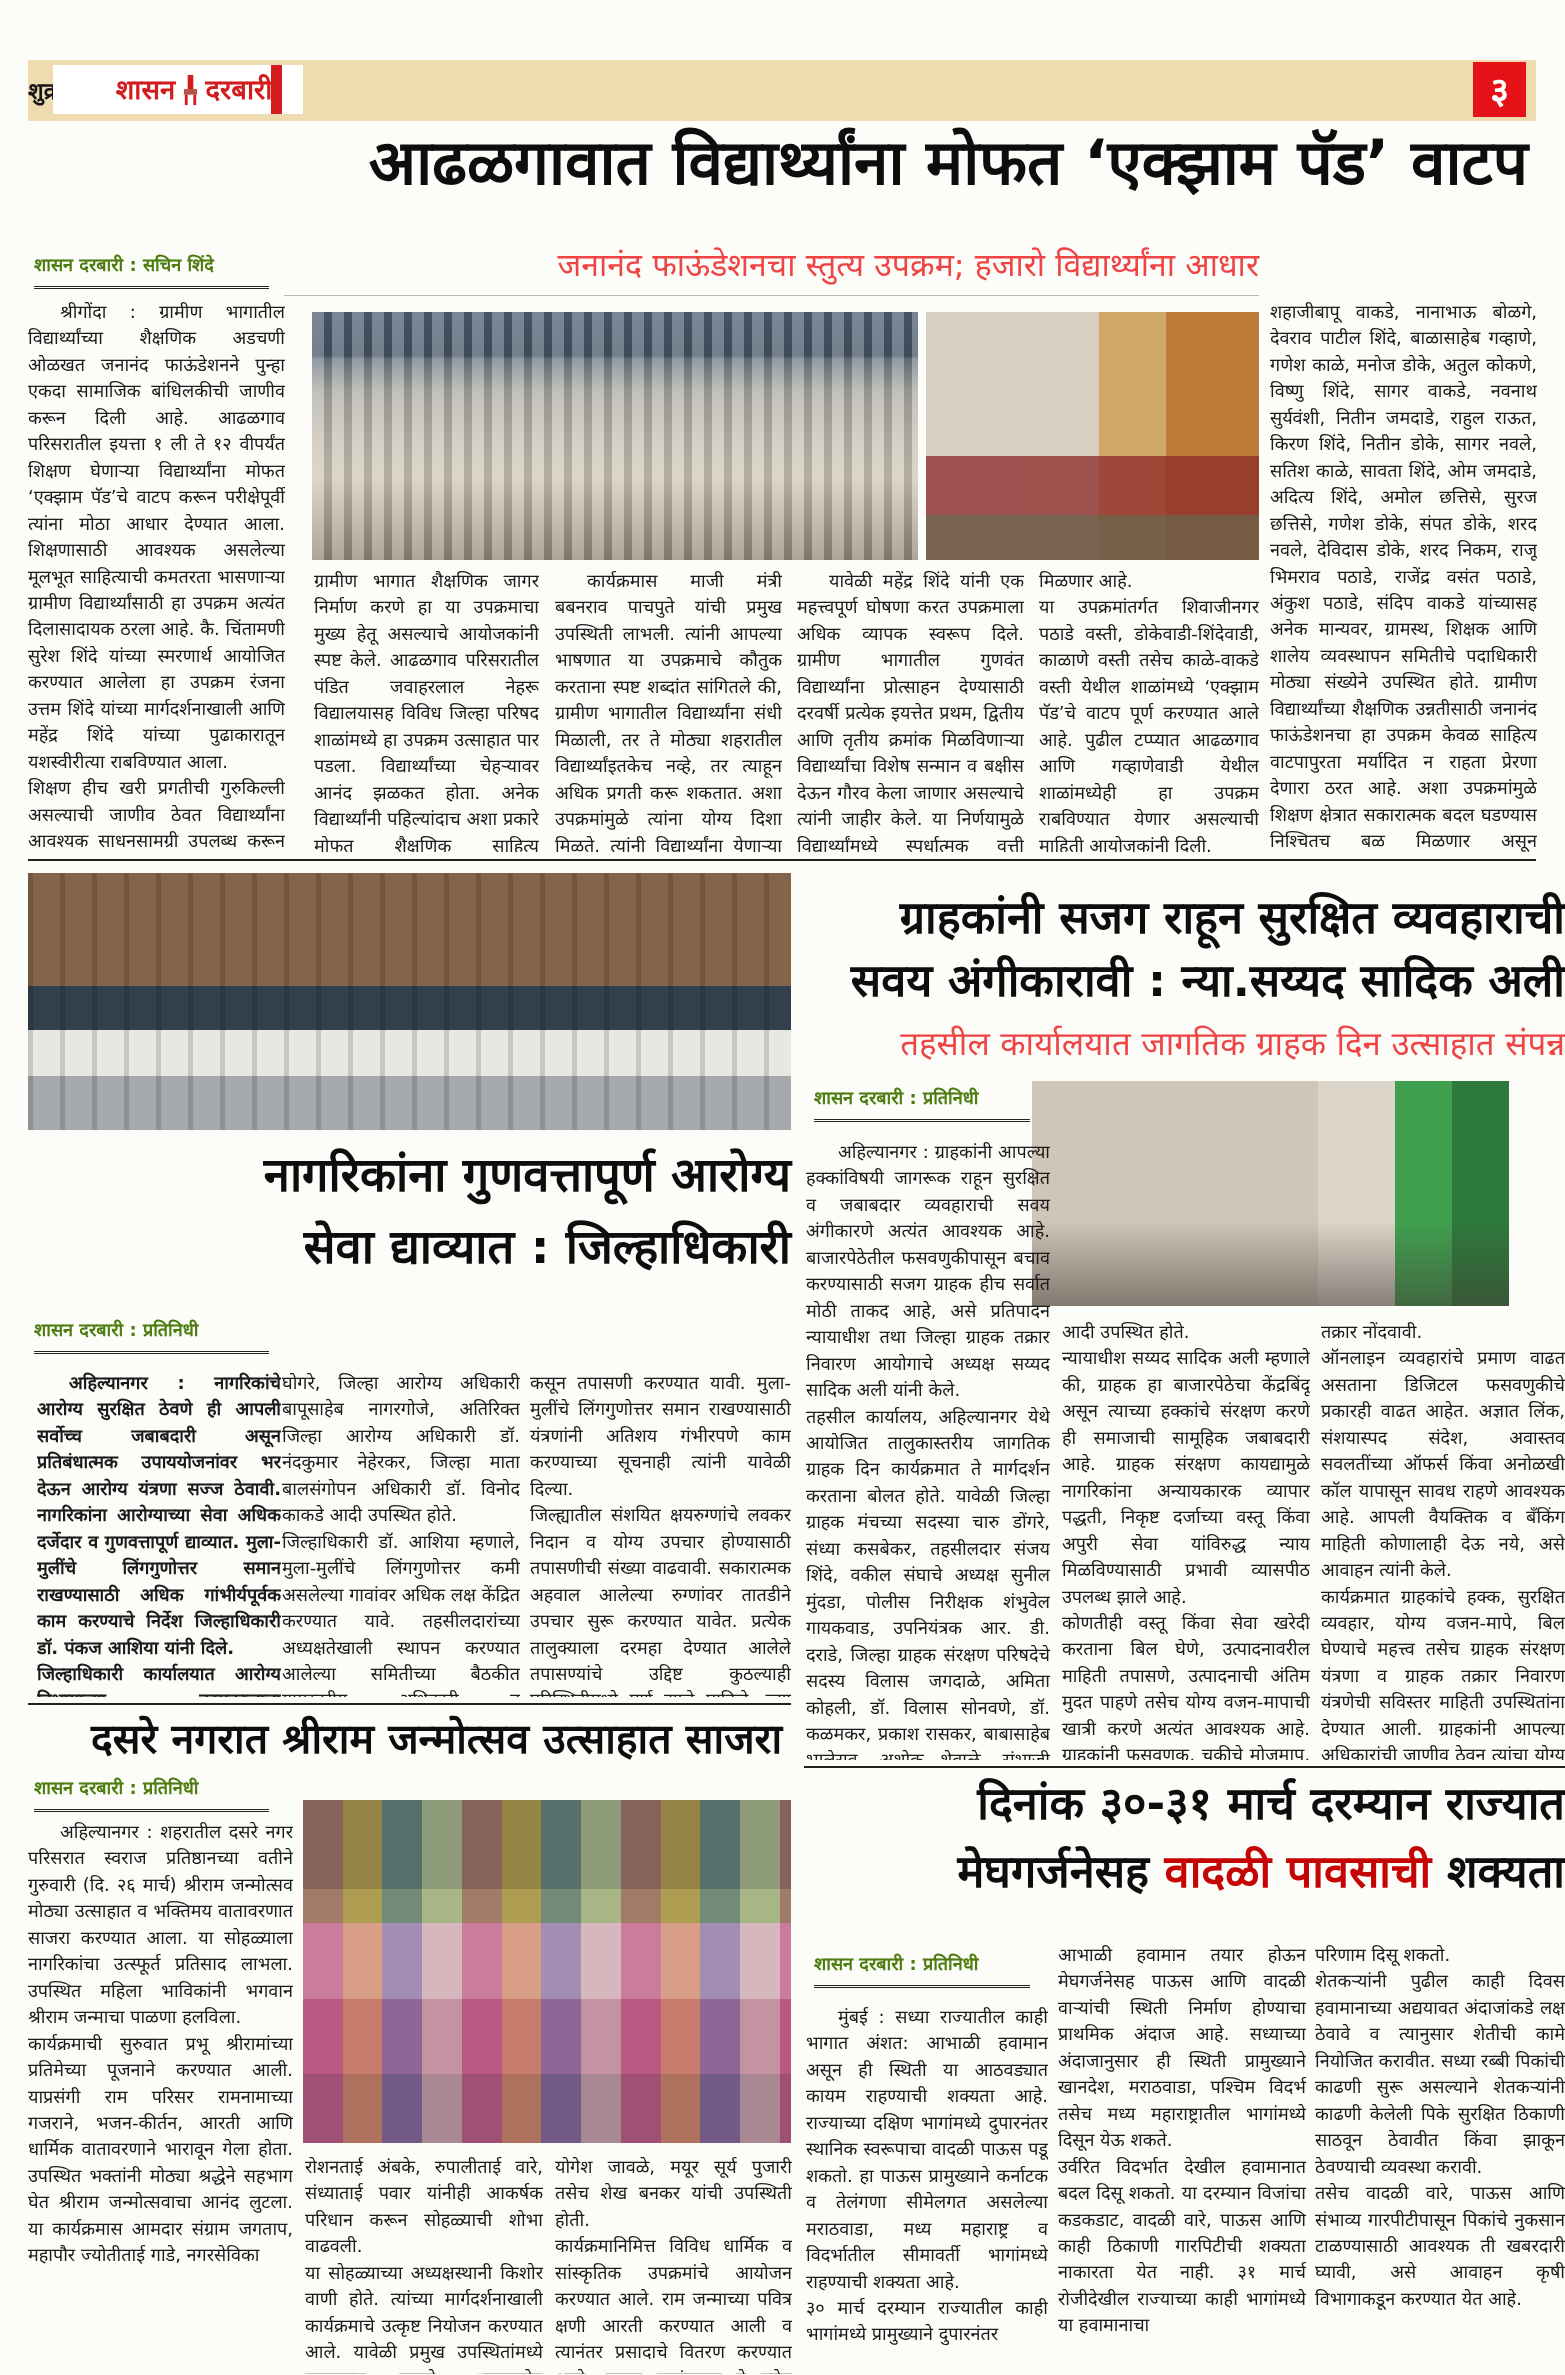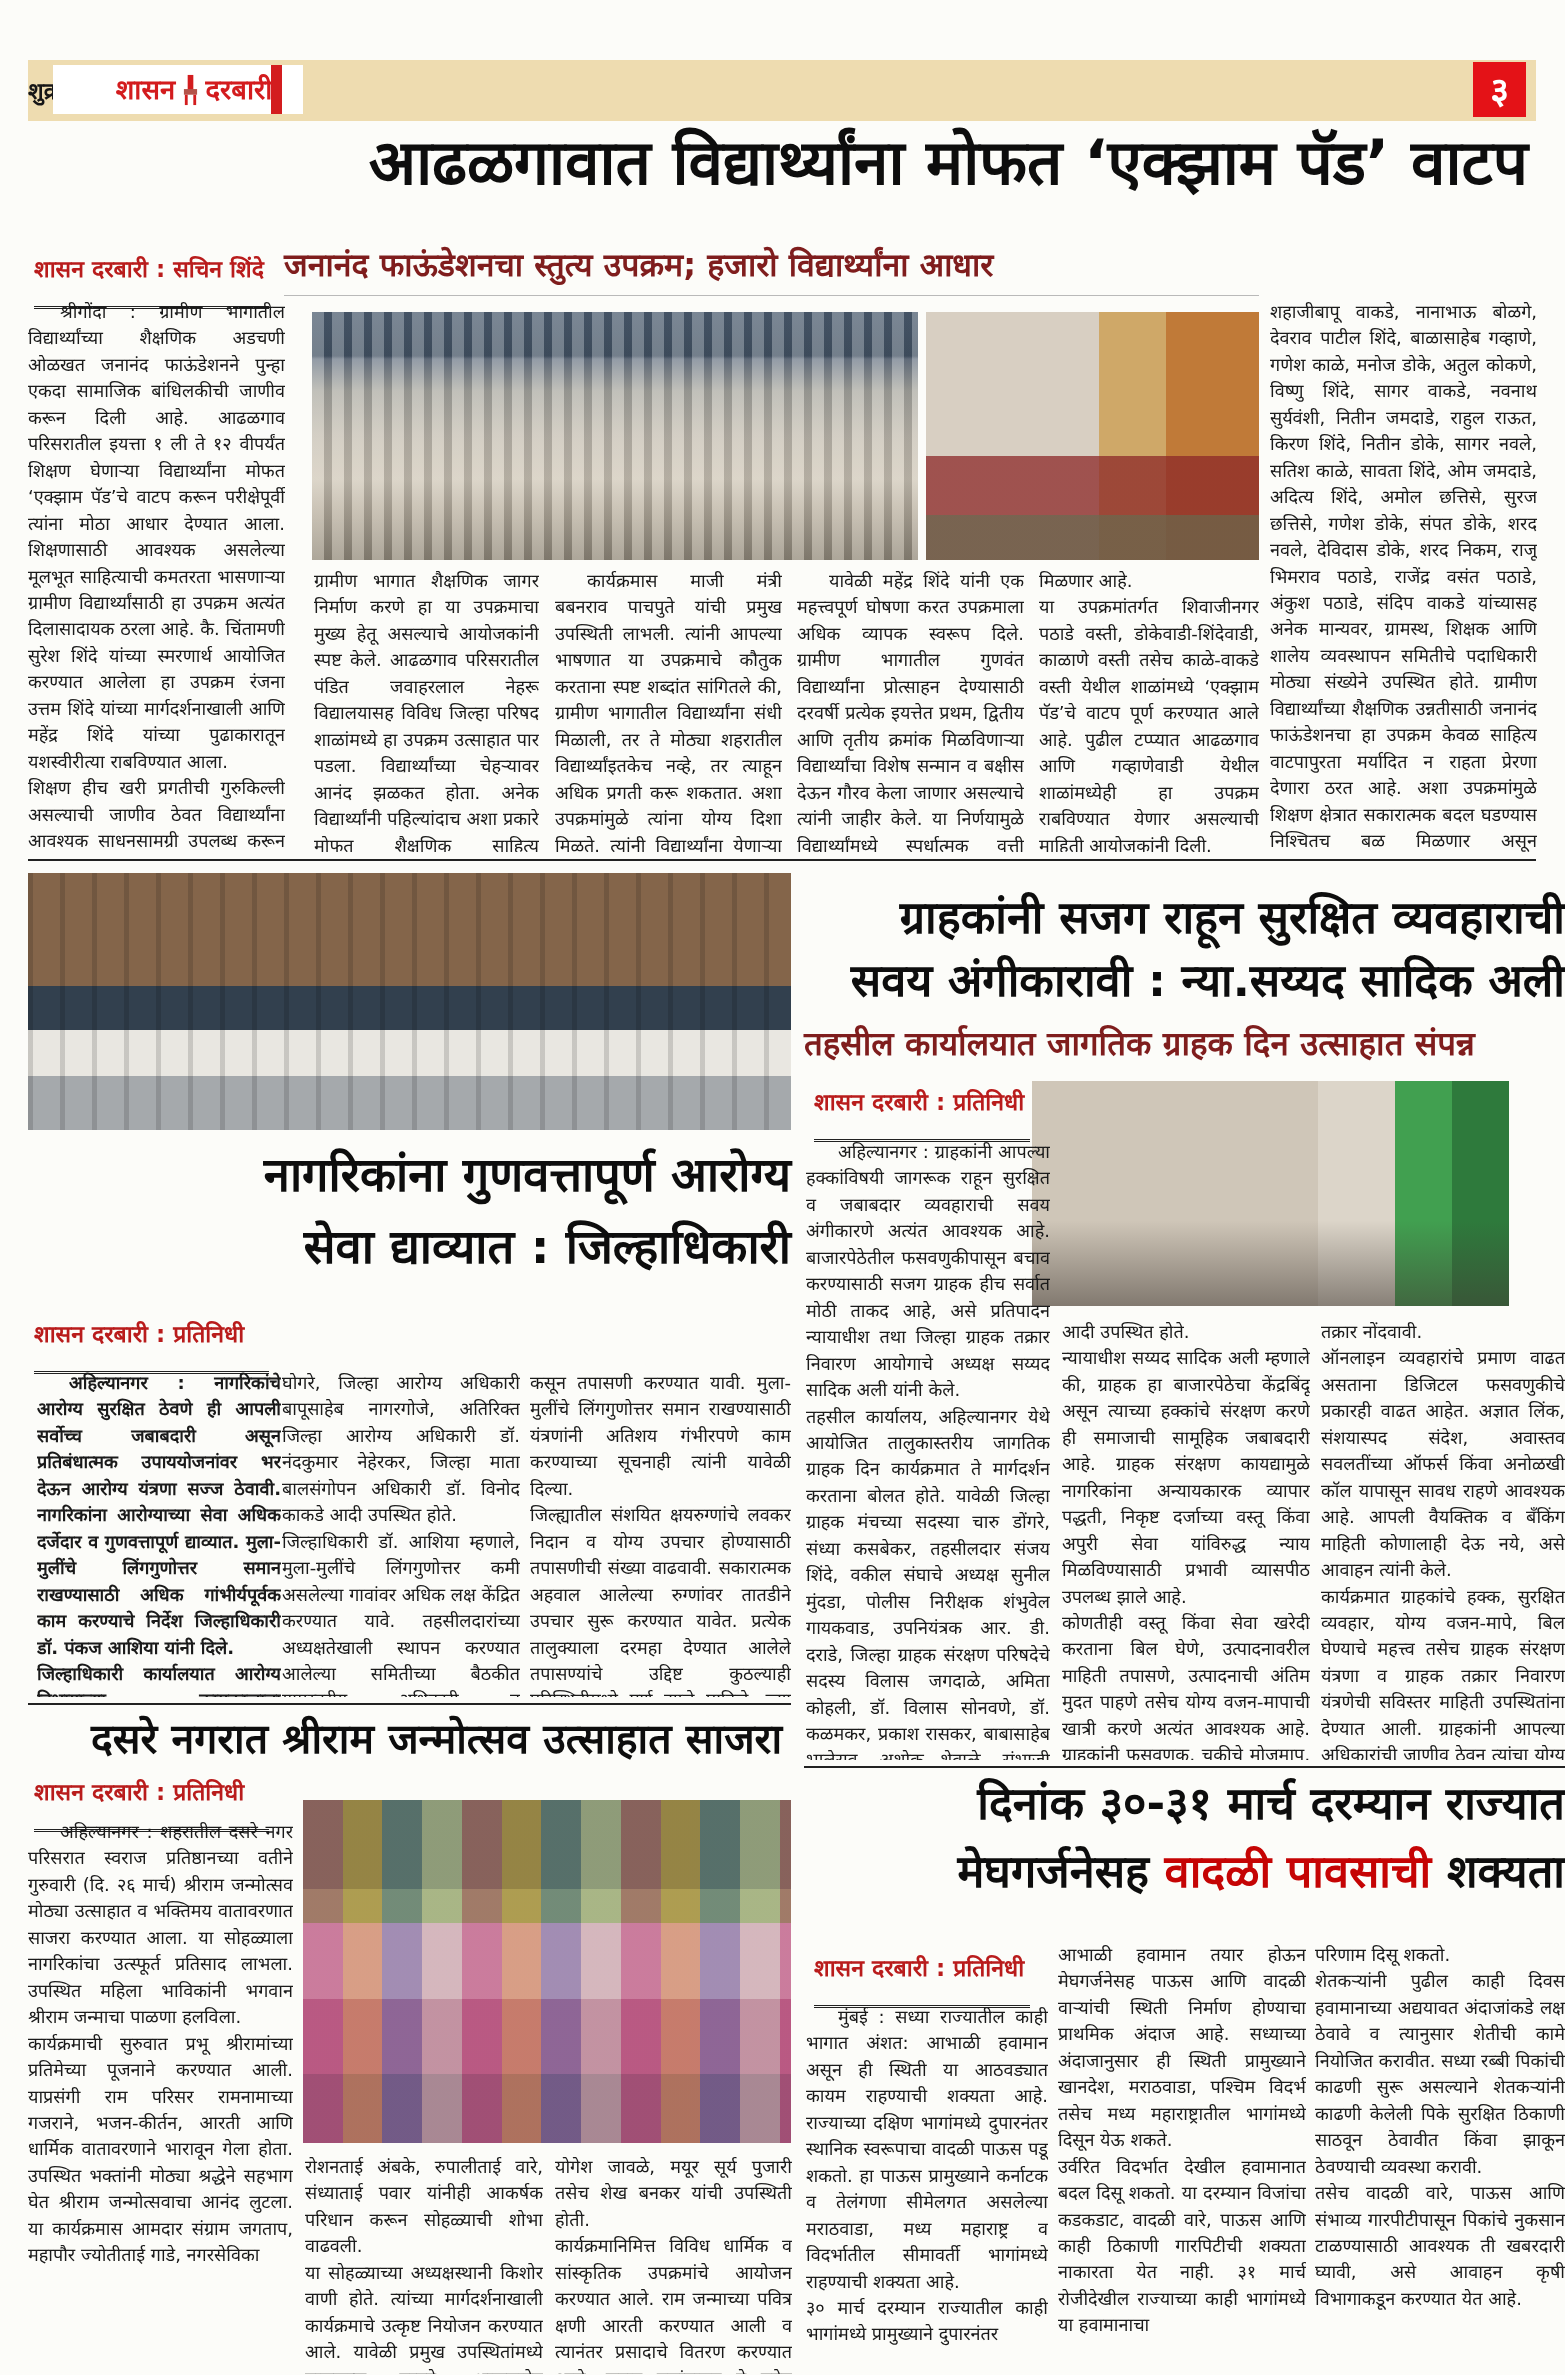--- a/index.html
+++ b/index.html
@@ -9,23 +9,23 @@
   
   #masthead{left:28px;top:60px;width:1508px;height:61px;background:#eedcb0;}
   #logo-box{left:53px;top:65px;width:218px;height:49px;background:#ffffff;display:flex;align-items:center;justify-content:center;gap:4.7px;padding-left:32px;}
   .logo-word{color:#d31c1e;font-weight:bold;font-size:27.4px;line-height:1;}
   #logo-stripe{left:271px;top:65px;width:11.4px;height:49px;background:#d31c1e;}
   #mast-date{left:28px;top:74px;width:1528px;font-size:23px;font-weight:bold;color:#161616;}
   #page-num-box{left:1473px;top:62px;width:53px;height:55px;background:#e41217;color:#fff;display:flex;align-items:center;justify-content:center;font-size:36px;font-weight:bold;}
   
   .hl{font-weight:bold;color:#0d0d0d;text-align:right;line-height:1.18;}
   #a1-headline{left:38px;top:132px;width:1490px;font-size:62px;line-height:1.0;white-space:nowrap;}
-  .byline{font-size:23px;font-weight:bold;color:#b91c1c;border-bottom:3.8px double #222;padding-bottom:22px;}
+  .byline{font-size:18px;font-weight:bold;color:#4d7c0f;border-bottom:3.8px double #222;padding-bottom:10px;}
   #a1-byline{left:34px;top:252px;width:235px;}
-  .subhead{font-weight:bold;color:#7f1d1d;text-align:left;}
+  .subhead{font-weight:normal;color:#ef4444;text-align:right;}
   #a1-subhead{left:284px;top:242px;width:975px;font-size:32px;padding-bottom:9.5px;border-bottom:1.9px solid #b9b9b9;}
   
   .body-col{font-size:18px;line-height:1.47;text-align:justify;white-space:pre-line;overflow:hidden;color:#1a1a1a;}
   .indent{text-indent:32px;}
   #a1-col1{left:28px;top:299px;width:257px;height:556px;}
   #a1-col2{left:314px;top:568px;width:225px;height:284px;}
   #a1-col3{left:555px;top:568px;width:227px;height:284px;}
   #a1-col4{left:797px;top:568px;width:227px;height:284px;}
   #a1-col5{left:1039px;top:568px;width:220px;height:284px;}
   #a1-names{left:1270px;top:299px;width:267px;height:556px;}

